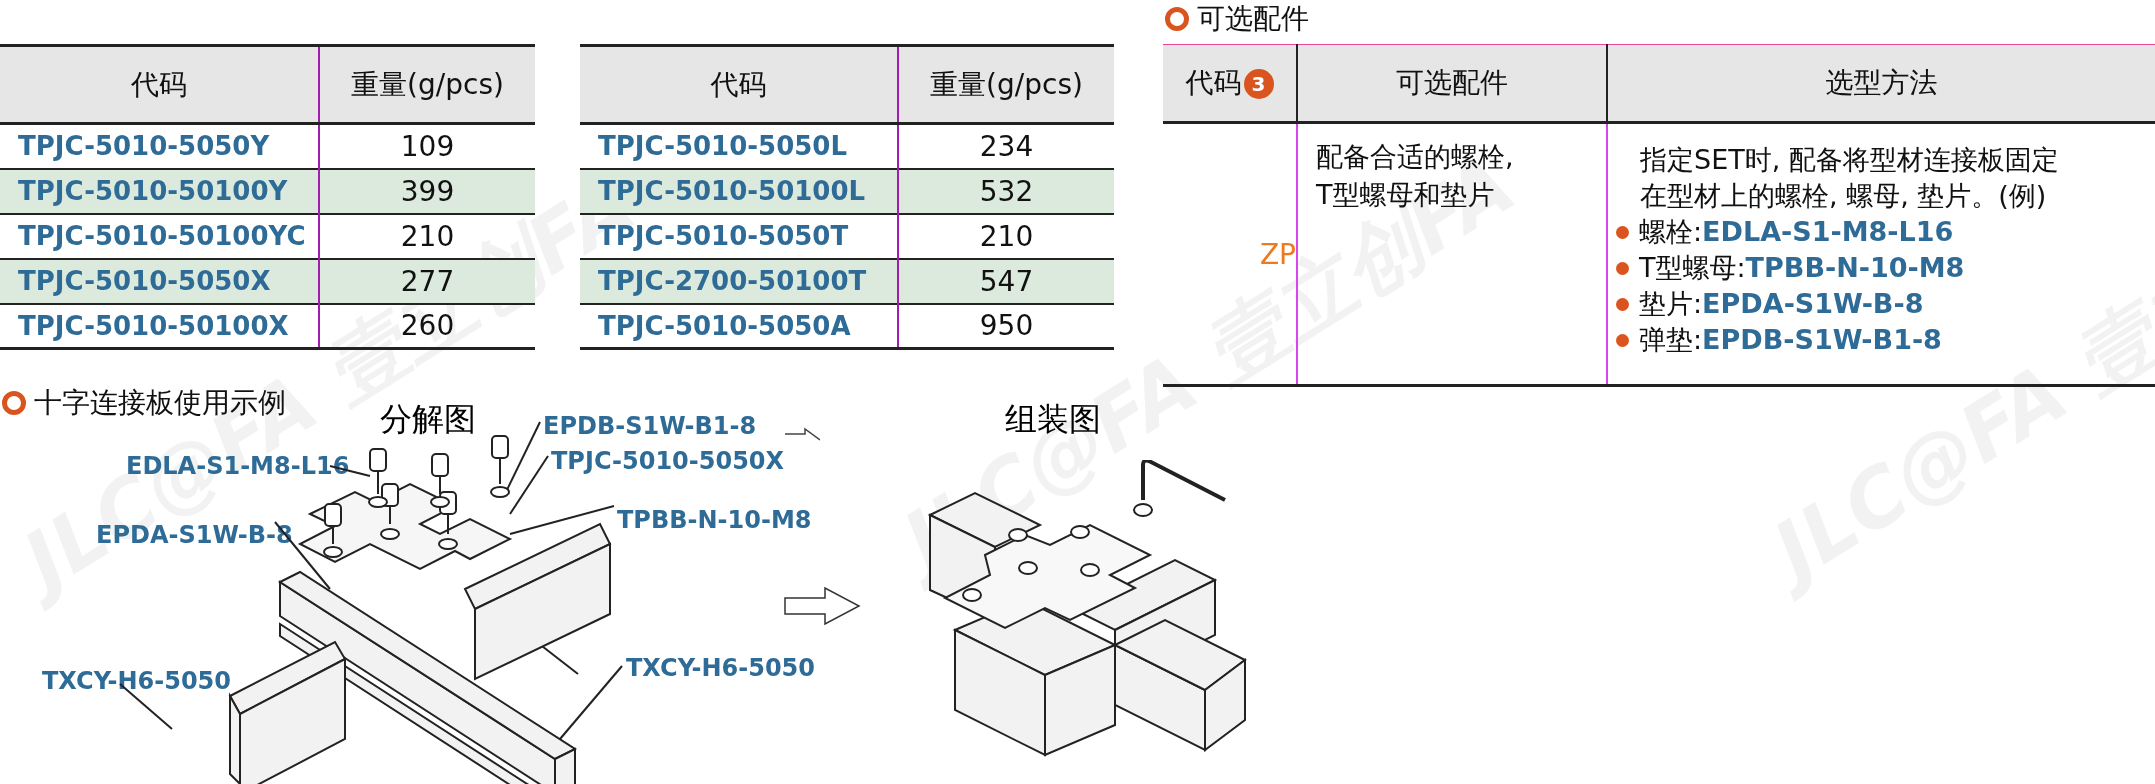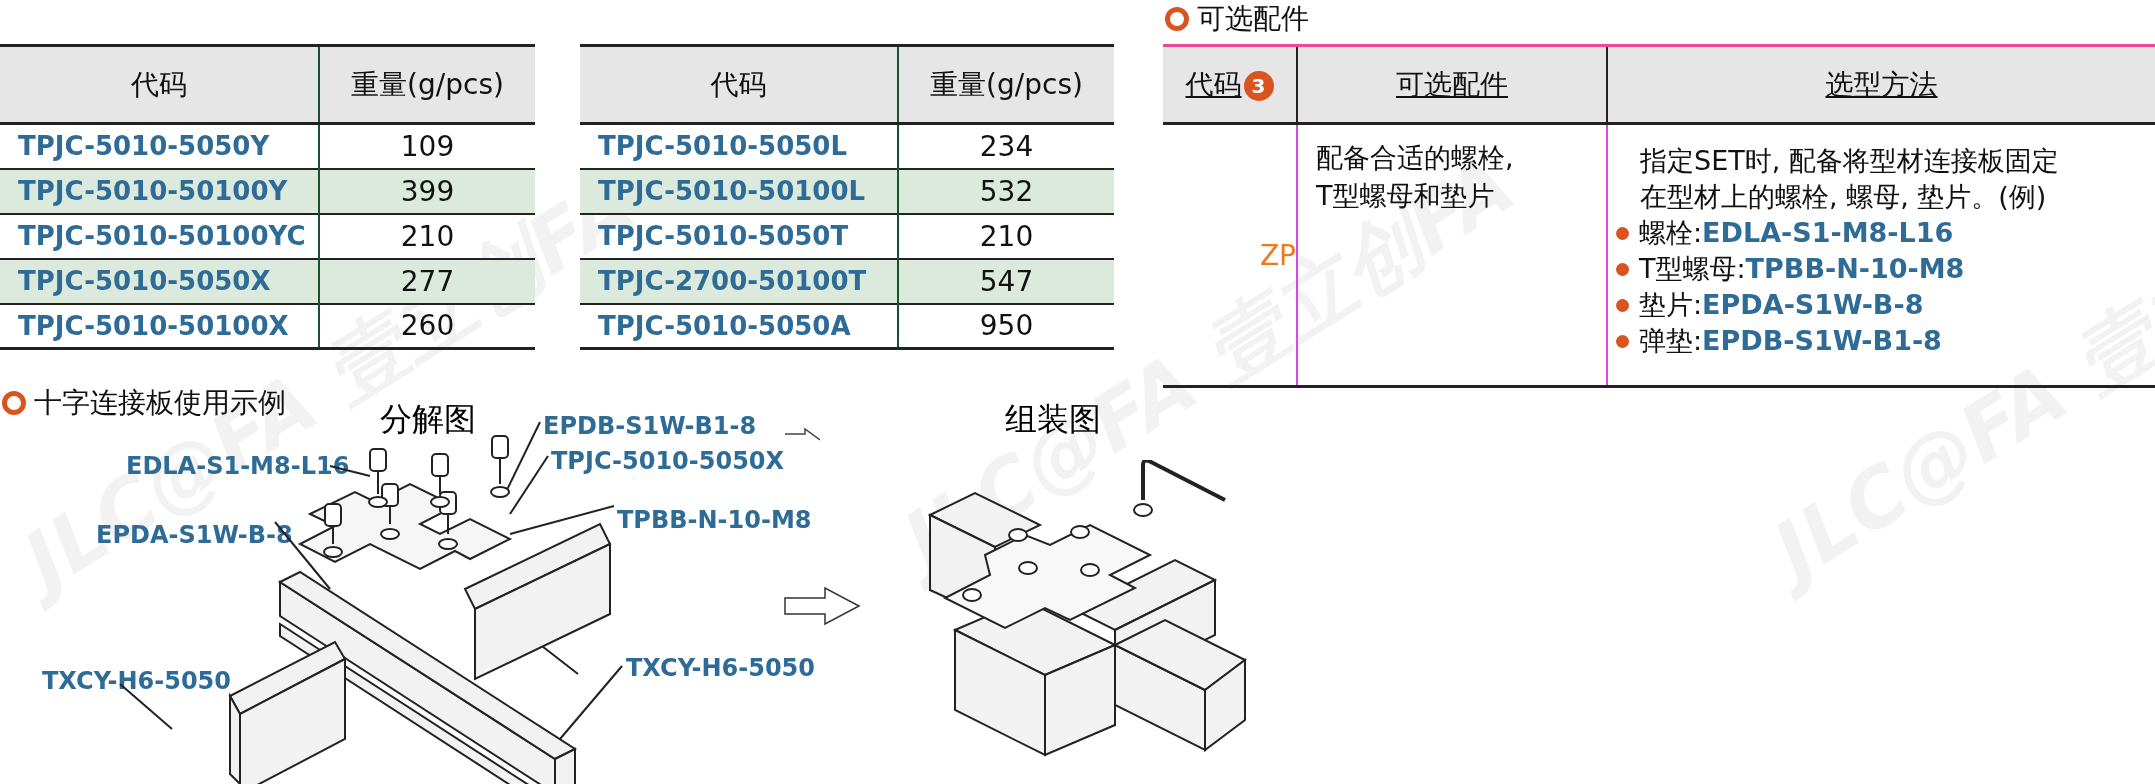--- a/index.html
+++ b/index.html
@@ -1,34 +1,34 @@
 <!DOCTYPE html>
 <html><head>
 <meta charset="utf-8">
 <style>
   * { box-sizing: border-box; margin: 0; padding: 0; }
   html, body { width: 2155px; height: 784px; background: #ffffff; overflow: hidden; }
   body { position: relative; font-family: "DejaVu Sans", "Liberation Sans", sans-serif; color: #111; }
 
   .tbl { position: absolute; border-collapse: collapse; table-layout: fixed; }
-  .tbl th, .tbl td { border-left: 2px solid #14532d; padding: 0; }
+  .tbl th, .tbl td { border-left: 2px solid #a21caf; padding: 0; }
   .tbl th:first-child, .tbl td:first-child { border-left: none; }
   .tbl thead tr { background: #e6e6e6; border-top: 3px solid #222; border-bottom: 3px solid #222; }
   .tbl th { font-weight: normal; font-size: 28px; height: 78px; text-align: center; color: #111; }
   .tbl tbody tr { border-bottom: 2px solid #222; height: 45px; }
   .tbl tbody tr:last-child { border-bottom: 3px solid #222; }
   .tbl tbody tr.alt { background: #dbeadc; }
   .tbl td.code { color: #2f6b97; font-weight: bold; font-size: 26px; padding-left: 18px; white-space: nowrap; }
   .tbl td.wt { text-align: center; font-size: 28px; color: #111; }
 
   .ring { display: inline-block; width: 24px; height: 24px; border: 5px solid #d9541e; border-radius: 50%; vertical-align: middle; }
   .section-title { position: absolute; font-size: 28px; color: #111; display: flex; align-items: center; gap: 8px; white-space: nowrap; }
 
   #opt { position: absolute; left: 1163px; top: 44px; width: 992px; border-collapse: collapse; table-layout: fixed; }
-  #opt thead tr { background: #e6e6e6; border-top: 3px solid #ec4899; border-bottom: 3px solid #222; text-decoration: underline; }
+  #opt thead tr { background: #e6e6e6; border-top: 1px solid #ec4899; border-bottom: 3px solid #222; }
   #opt th { font-weight: normal; font-size: 28px; height: 78px; text-align: center; border-left: 2px solid #222; }
   #opt th:first-child, #opt td:first-child { border-left: none; }
   #opt td { border-left: 2px solid #d946ef; vertical-align: top; height: 263px; }
   #opt tbody tr { border-bottom: 3px solid #222; }
   .badge { display: inline-block; width: 30px; height: 30px; border-radius: 50%; background: #d9541e; color: #fff; font-size: 20px; font-weight: bold; line-height: 30px; text-align: center; vertical-align: middle; margin-left: 2px; }
   .zp { color: #ee7a1d; font-size: 28px; text-align: right; vertical-align: middle !important; }
   .opt-desc { font-size: 27px; line-height: 38px; padding: 14px 16px 0 18px; }
   .method { font-size: 27px; line-height: 36px; padding: 18px 20px 0 8px; }
   .method .intro { padding-left: 24px; }
   .method .bl { display: flex; align-items: center; white-space: nowrap; }

